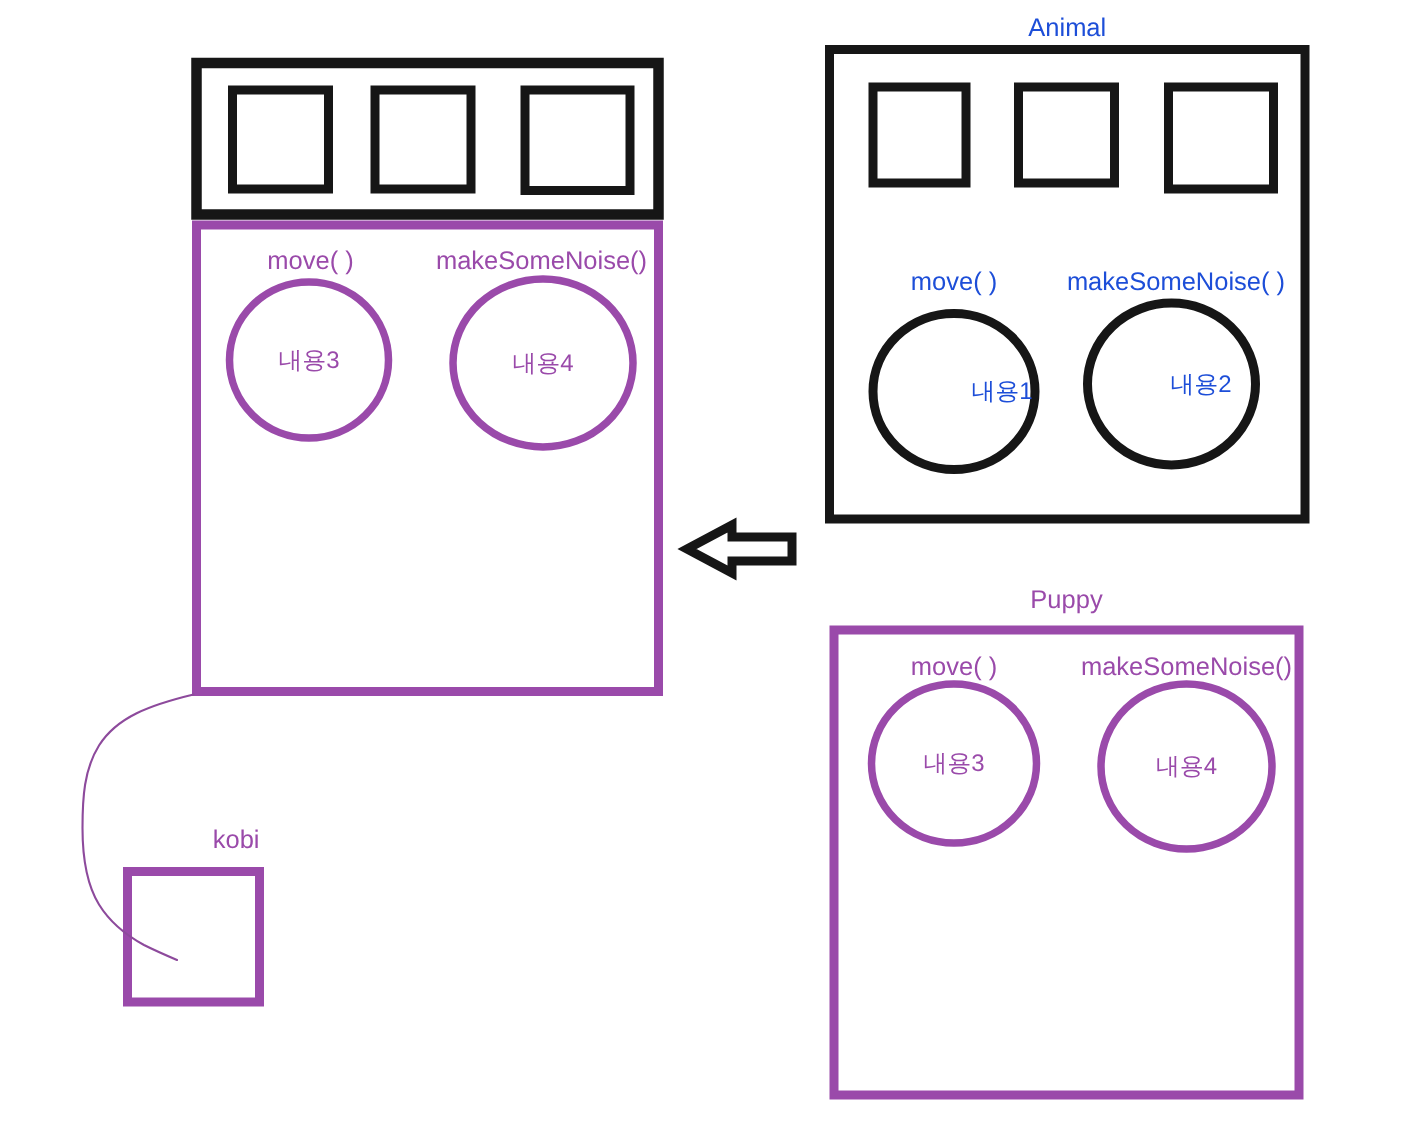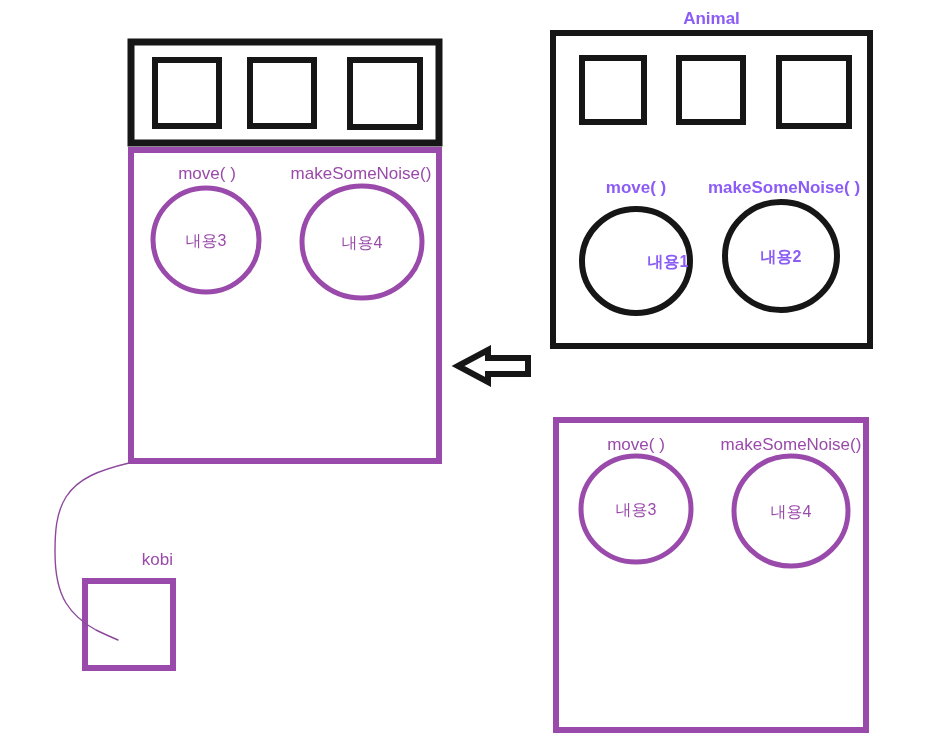--- a/index.html
+++ b/index.html
@@ -38,21 +38,21 @@
     text-align: center;
   }
   .method-label {
     font-size: 17px;
     text-align: center;
   }
   .circle-text {
     font-size: 16px;
     text-align: center;
   }
-  .blk { color: #8b5cf6; font-weight: bold; }
+  .blk { color: #1d4ed8; }
   .pur { color: #9a4aaa; }
 </style>
 </head>
 <body>
 
 <div id="canvas">
 
   <svg id="vector-layer" viewBox="0 0 942 749" width="942" height="749" xmlns="http://www.w3.org/2000/svg">
 
     <g>
@@ -95,22 +95,23 @@
 
     <polygon points="458,366 488,350 488,358 528,358 528,374 488,374 488,382" fill="#ffffff" stroke="#161616" stroke-width="6" stroke-linejoin="miter"></polygon>
   </svg>
 
   <div class="lbl class-title blk" style="left:553px; top:10px; width:317px;">Animal</div>
 
   <div class="lbl method-label blk" style="left:576px; top:179px; width:120px;">move( )</div>
   <div class="lbl method-label blk" style="left:694px; top:179px; width:180px;">makeSomeNoise( )</div>
 
   <div class="lbl circle-text blk" style="left:628px; top:254px; width:80px;">내용1</div>
-  <div class="lbl circle-text blk" style="left:741px; top:249px; width:80px;">내용2</div>
+  <div class="lbl circle-text blk" style="left:741px; top:249px; width:80px;text-align:right;">내용2</div>
 
+  <div class="lbl class-title pur" style="left:556px; top:391px; width:310px;">Puppy</div>
 
   <div class="lbl method-label pur" style="left:576px; top:436px; width:120px;">move( )</div>
   <div class="lbl method-label pur" style="left:702px; top:436px; width:178px;">makeSomeNoise()</div>
 
   <div class="lbl circle-text pur" style="left:596px; top:502px; width:80px;">내용3</div>
   <div class="lbl circle-text pur" style="left:751px; top:504px; width:80px;">내용4</div>
 
   <div class="lbl method-label pur" style="left:148px; top:165px; width:118px;">move( )</div>
   <div class="lbl method-label pur" style="left:272px; top:165px; width:178px;">makeSomeNoise()</div>
 

